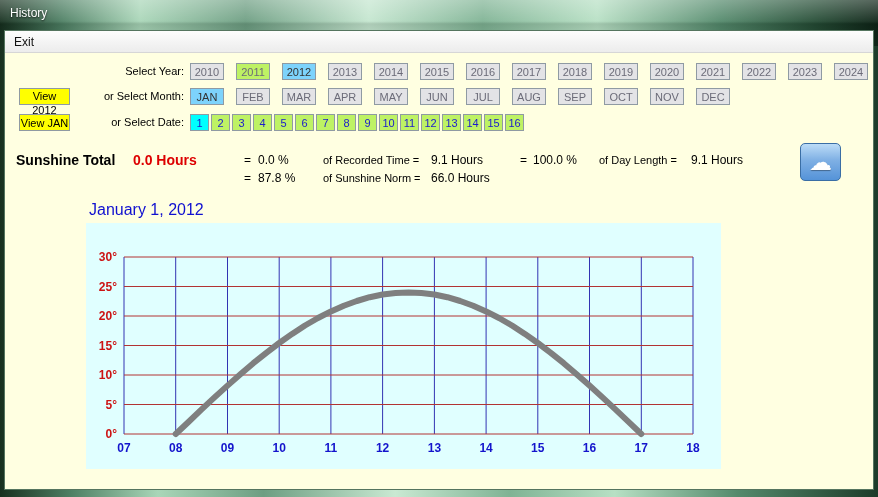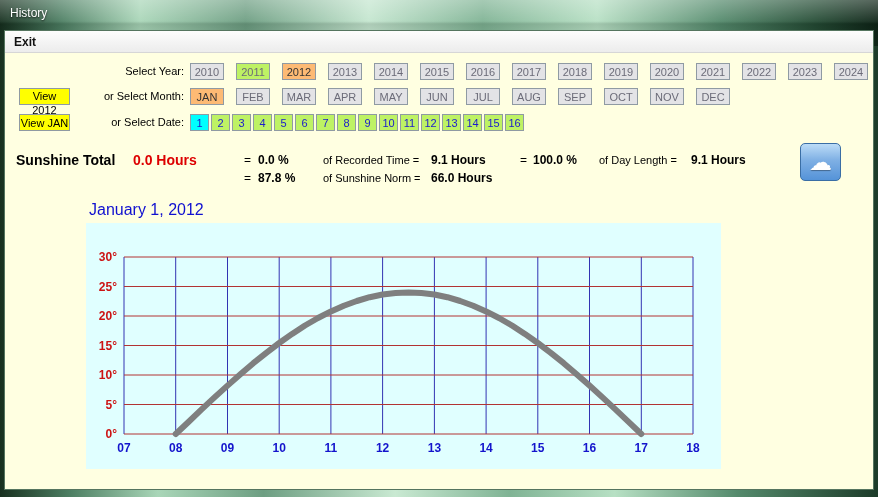--- a/index.html
+++ b/index.html
@@ -21,52 +21,52 @@
   .titlebar .title {
     position:absolute; left:10px; top:6px; font-size:12px; color:#ffffff;
     text-shadow:0 1px 2px rgba(0,0,0,.75);
   }
   .client {
     position:absolute; top:30px; left:4px; right:4px; bottom:7px;
     display:flex; flex-direction:column; border:1px solid #55755f; background:#ffffe1;
   }
   .menubar {
     height:22px; background:linear-gradient(180deg,#fdfdfd,#ececec);
-    border-bottom:1px solid #d6d6d6; display:flex; align-items:center;font-weight:bold;
+    border-bottom:1px solid #d6d6d6; display:flex; align-items:center;
   }
   .menu-item { font-size:12px; color:#111; padding:2px 9px; cursor:default; }
   .content { position:relative; flex:1; background:#ffffe1; overflow:hidden; }
 
   .ctl-row { position:absolute; left:0; right:0; height:18px; }
   .row-label { position:absolute; left:0; top:2px; width:179px; text-align:right; font-size:11px; color:#000; white-space:nowrap; }
   .strip { position:absolute; left:185px; top:0; display:flex; gap:12px; }
   .strip.date-gap { gap:2px; }
 
   .btn {
     height:17px; font-size:11px; font-family:inherit; line-height:14px;
     border:1px solid #8f9aa3; background:#e3e3e6; color:#6b6b78;
     padding:0; text-align:center; cursor:pointer; white-space:nowrap;
   }
   .w34 { width:34px; } .w19 { width:19px; }
   .st-marked   { background:#bef264; }
-  .st-selected { background:#fdba74; color:#333333; }
+  .st-selected { background:#7dd3fc; color:#333333; }
   #date-strip .btn { color:#1a1acd; }
   #date-strip .st-selected { background:#00ffff; color:#1a1acd; }
 
   .view-btn {
     position:absolute; left:14px; top:0; width:51px; height:17px;
     background:#ffff00; border:1px solid #8f9aa3; font-size:11px; font-family:inherit;
     color:#000; cursor:pointer; line-height:14px; padding:0;
   }
 
   .s-abs { position:absolute; white-space:nowrap; }
   .s-title { font-size:14px; font-weight:bold; color:#000; }
   .s-total { font-size:14px; font-weight:bold; color:#dd0000; }
   .s-eq   { font-size:12px; color:#000; }
-  .s-bold { font-size:12px; font-weight:bold; color:#000; }
+  .s-bold { font-size:12px; font-weight:normal; color:#000; }
   .s-sm   { font-size:11px; color:#000; }
 
   .chart-title { position:absolute; left:84px; top:148px; font-size:16px; font-weight:normal; color:#1010d0; }
   .chart-panel { position:absolute; left:81px; top:170px; width:635px; height:246px; background:#e0ffff; }
 
   .weather-btn {
     position:absolute; left:795px; top:90px; width:41px; height:38px;
     border:1px solid #3a6ea5; border-radius:5px;
     background:linear-gradient(180deg,#bcdcf7 0%, #7fb0e4 45%, #5593d8 100%);
     cursor:pointer; display:flex; align-items:center; justify-content:center;

